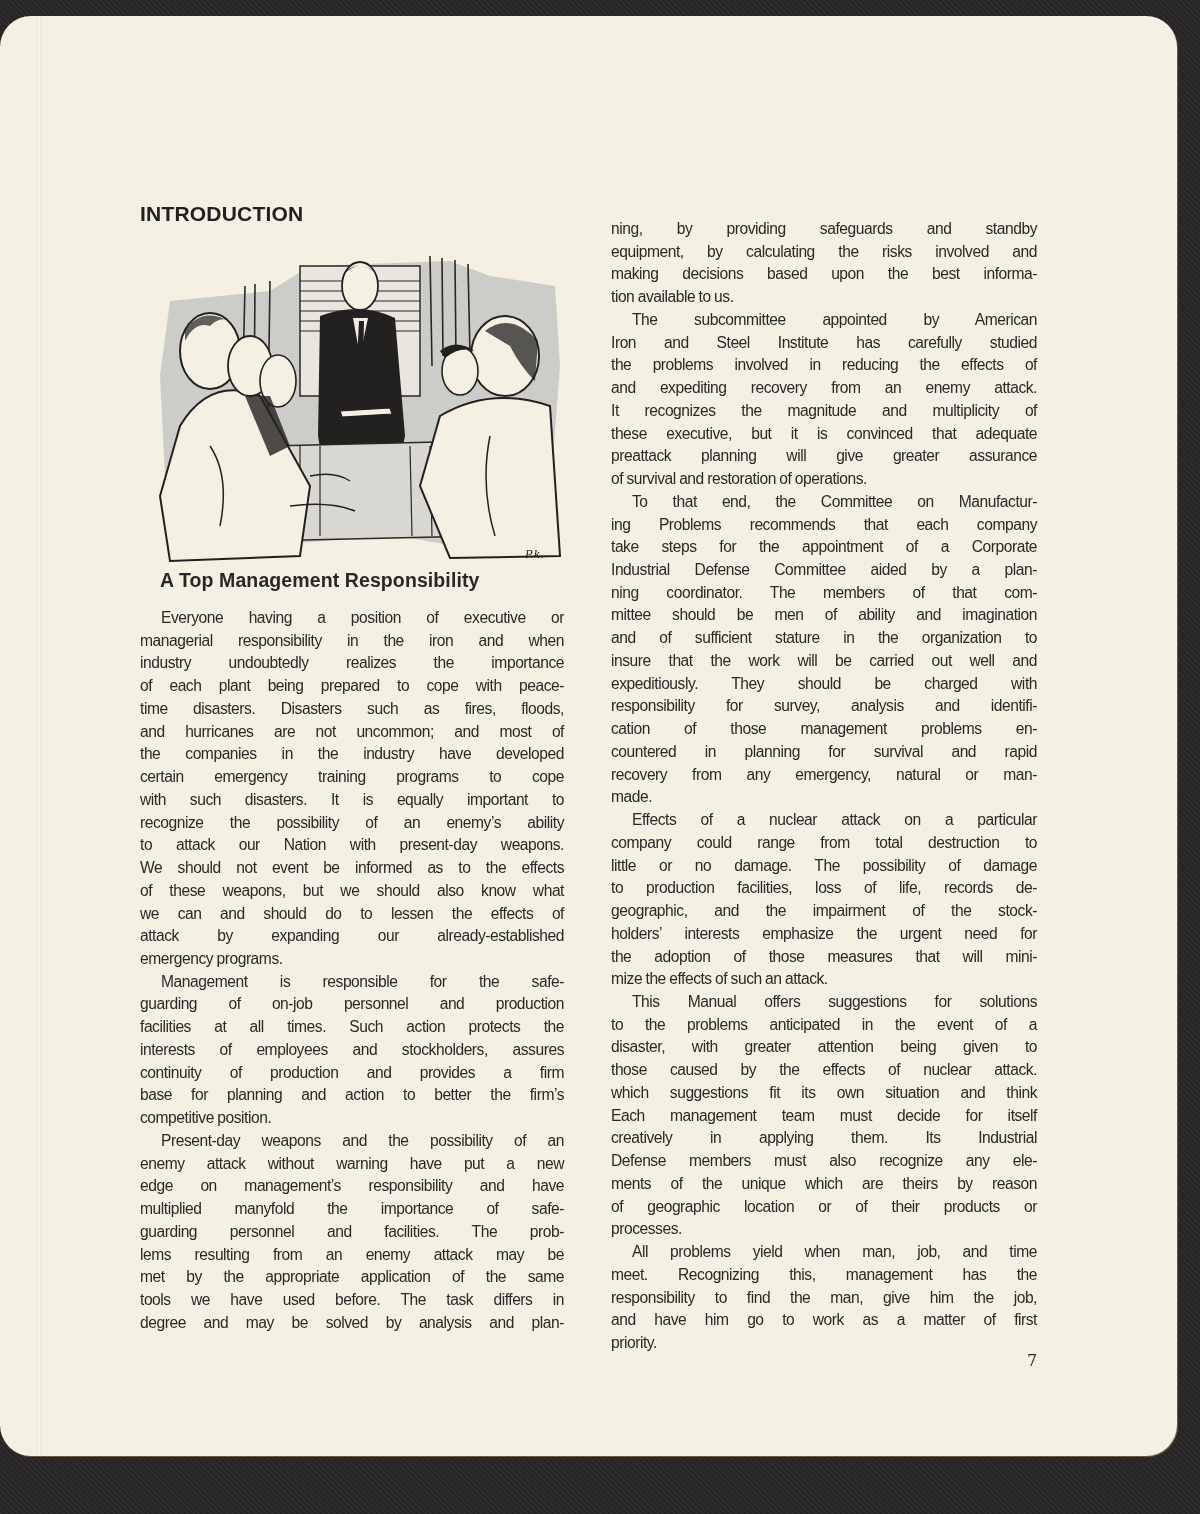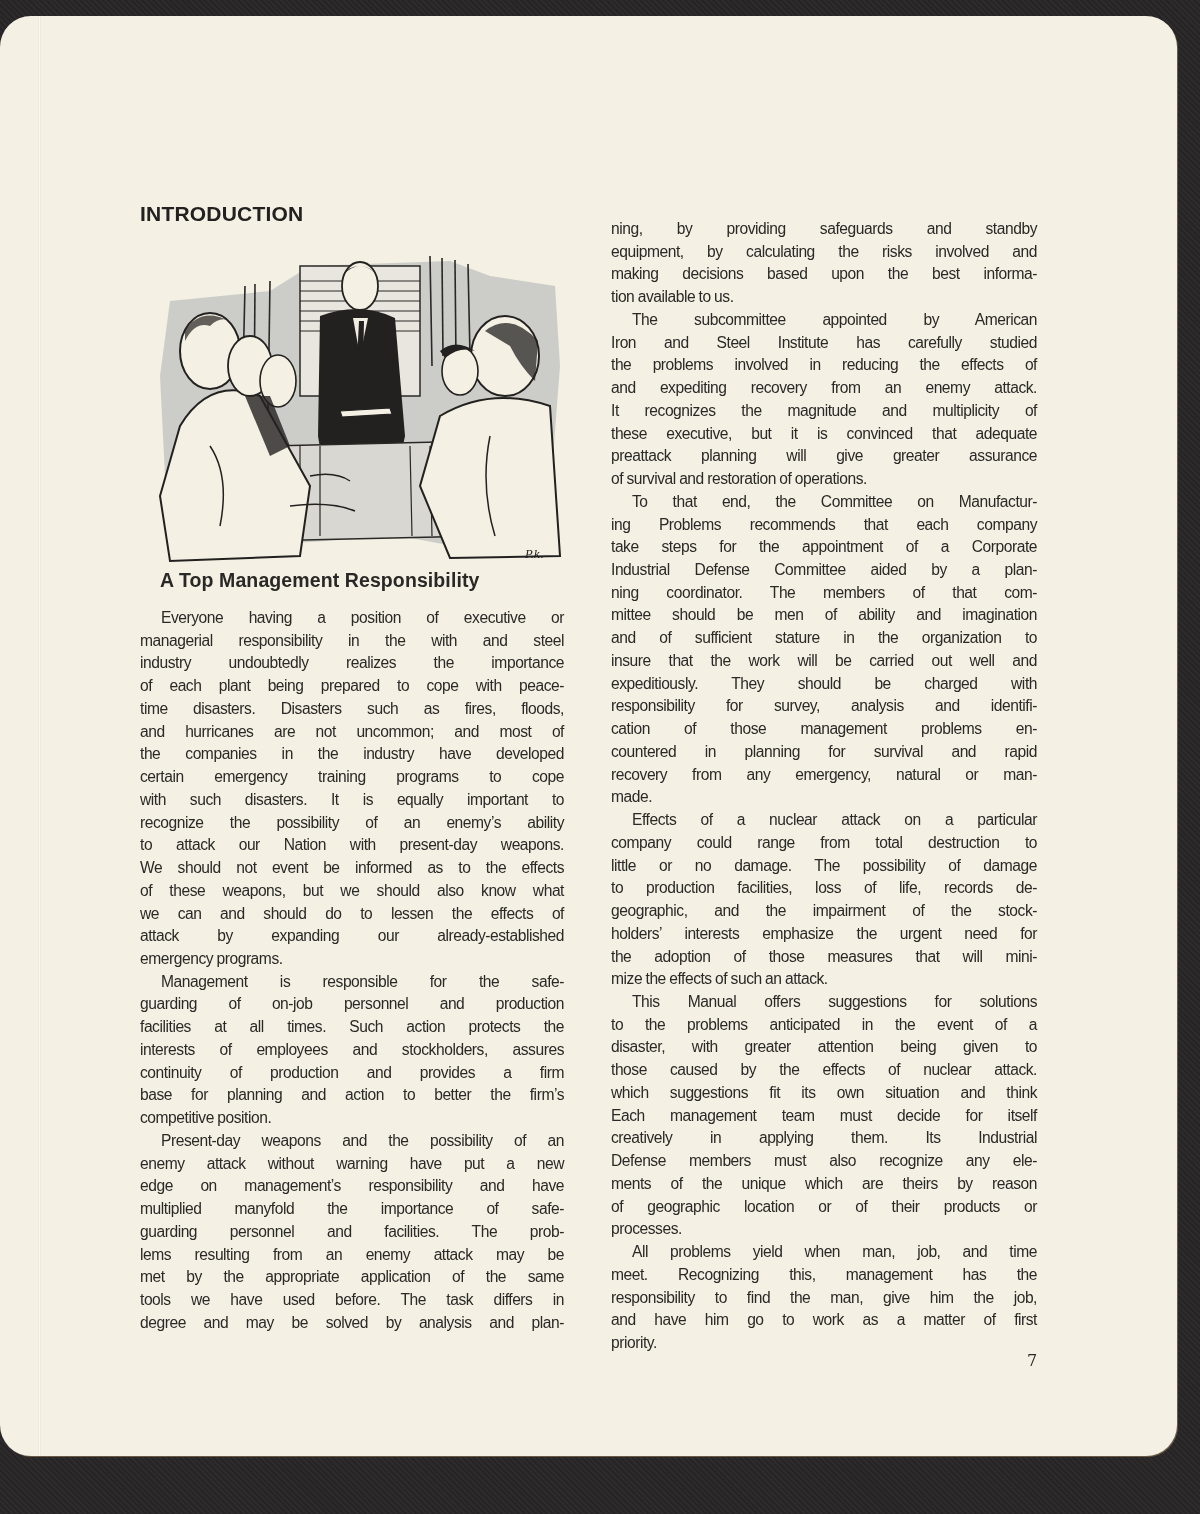--- a/index.html
+++ b/index.html
@@ -122,21 +122,21 @@
       </g>
 
       <text x="375" y="312" font-family="DejaVu Serif, serif" font-style="italic" font-size="11" fill="#232120">P.k.</text>
     </svg>
   </div>
 
   <h2 class="heading-sub" style="margin:16px">A Top Management Responsibility</h2>
 
   <div class="col col-left" id="col-left">
       <div class="line indent">Everyone having a position of executive or</div>
-      <div class="line">managerial responsibility in the with and steel</div>
+      <div class="line">managerial responsibility in the iron and when</div>
       <div class="line">industry undoubtedly realizes the importance</div>
       <div class="line">of each plant being prepared to cope with peace-</div>
       <div class="line">time disasters.  Disasters such as fires, floods,</div>
       <div class="line">and hurricanes are not uncommon; and most of</div>
       <div class="line">the companies in the industry have developed</div>
       <div class="line">certain emergency training programs to cope</div>
       <div class="line">with such disasters.  It is equally important to</div>
       <div class="line">recognize the possibility of an enemy’s ability</div>
       <div class="line">to attack our Nation with present-day weapons.</div>
       <div class="line">We should not event be informed as to the effects</div>

